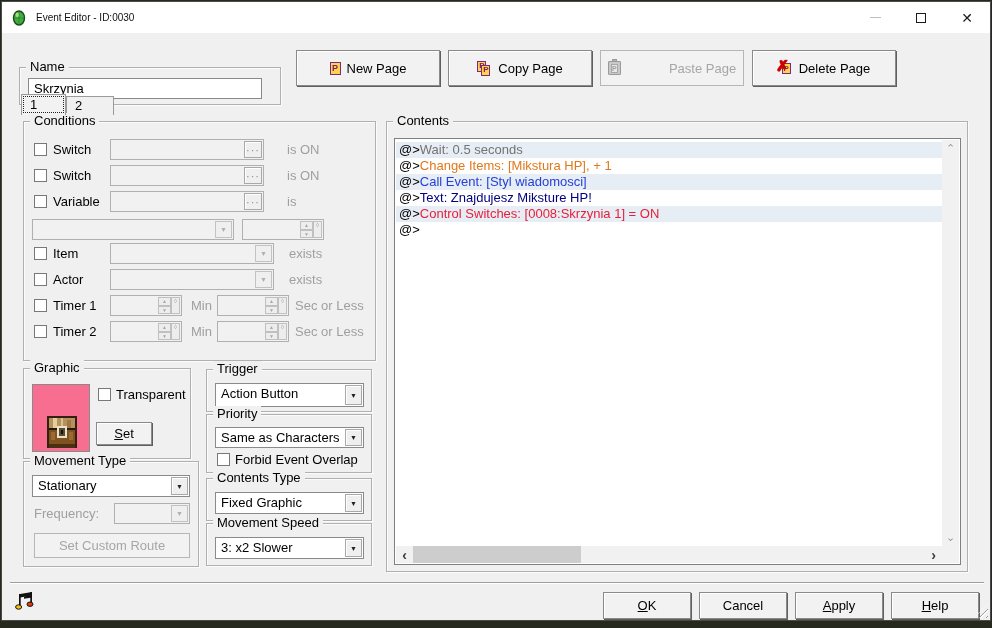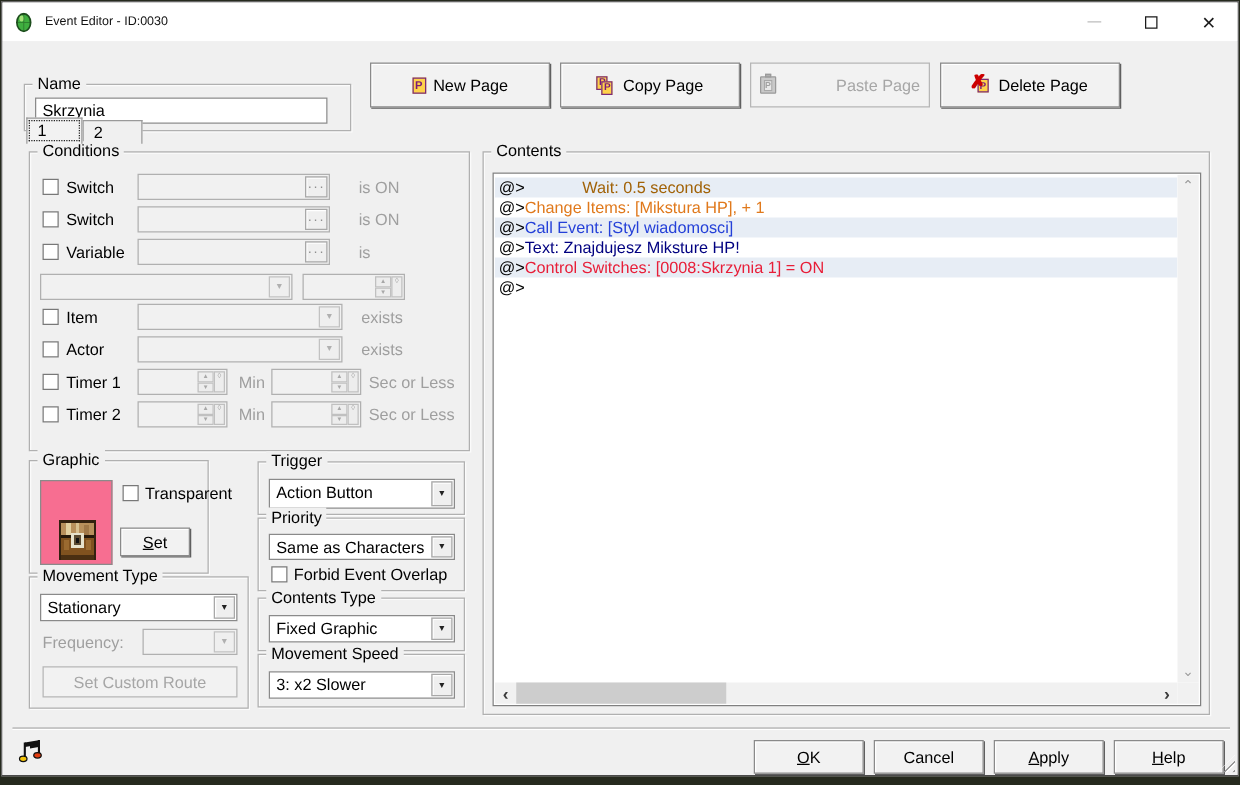--- a/index.html
+++ b/index.html
@@ -230,21 +230,21 @@
       <div class="spin" style="left:193px; top:199px; width:72px; height:21px;">
         <span class="sbtns">
             <span class="sbtn">▲</span>
             <span class="sbtn">▼</span>
           </span>
         <span class="sside">◊</span>
       </div>
       <span class="lbl dim" style="left:271px; top:202px;">Sec or Less</span>
     </div>
 
-    <div class="group" style="left:21px; top:335px; width:144px; height:91px;">
+    <div class="group" style="left:21px; top:335px; width:168px; height:91px;">
       <span class="glabel">Graphic</span>
       <div class="pinkbox" style="left: 8px; top: 15px; width: 58px; height: 68px; background: rgb(247, 110, 145);">
         <svg style="position:absolute; left:10px; bottom:1px;" width="38" height="36" viewBox="0 0 19 18" shape-rendering="crispEdges">
           <rect x="2" y="1" width="15" height="16" fill="#33210f"></rect>
           <rect x="3" y="2" width="13" height="5" fill="#b8905c"></rect>
           <rect x="5" y="2" width="2" height="5" fill="#e2cfa0"></rect>
           <rect x="9" y="2" width="1" height="5" fill="#d8c090"></rect>
           <rect x="12" y="3" width="2" height="4" fill="#a07848"></rect>
           <rect x="3" y="7" width="13" height="1" fill="#26180a"></rect>
           <rect x="3" y="8" width="13" height="7" fill="#80521f"></rect>
@@ -309,21 +309,21 @@
       <div class="field" style="left:8px; top:13px; width:149px; height:22px;">
         <span class="inner-val">3: x2 Slower</span>
         <span class="combo-arrow">▼</span>
       </div>
     </div>
 
     <div class="group" style="left:384px; top:88px; width:582px; height:451px;">
       <span class="glabel">Contents</span>
       <div class="listbox" style="left:7px; top:16px; width:567px; height:427px;">
         <div class="rows">
-          <div class="cline" style="background: rgb(231, 237, 245);"><span class="pfx">@&gt;</span><span class="ltxt" style="color: #a16207; margin-left: 46px;">Wait: 0.5 seconds</span></div>
+          <div class="cline" style="background: rgb(231, 237, 245);"><span class="pfx">@&gt;</span><span class="ltxt" style="color: #737373;">Wait: 0.5 seconds</span></div>
           <div class="cline"><span class="pfx">@&gt;</span><span class="ltxt" style="color: rgb(224, 121, 28);">Change Items: [Mikstura HP], + 1</span></div>
           <div class="cline" style="background: rgb(231, 237, 245);"><span class="pfx">@&gt;</span><span class="ltxt" style="color: rgb(36, 64, 216);">Call Event: [Styl wiadomosci]</span></div>
           <div class="cline"><span class="pfx">@&gt;</span><span class="ltxt" style="color: rgb(0, 0, 128);">Text: Znajdujesz Miksture HP!</span></div>
           <div class="cline" style="background: rgb(231, 237, 245);"><span class="pfx">@&gt;</span><span class="ltxt" style="color: rgb(232, 30, 56);">Control Switches: [0008:Skrzynia 1] = ON</span></div>
           <div class="cline"><span class="pfx">@&gt;</span><span class="ltxt" style="color: rgb(0, 0, 0);"></span></div>
         </div>
         <div class="vscroll">
           <div class="vs-arrow" style="top:0;">⌃</div>
           <div class="vs-arrow" style="bottom:0;">⌄</div>
         </div>

